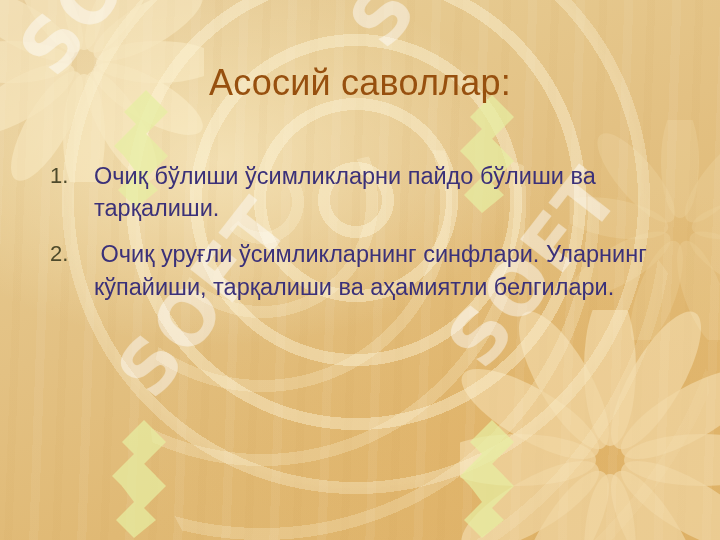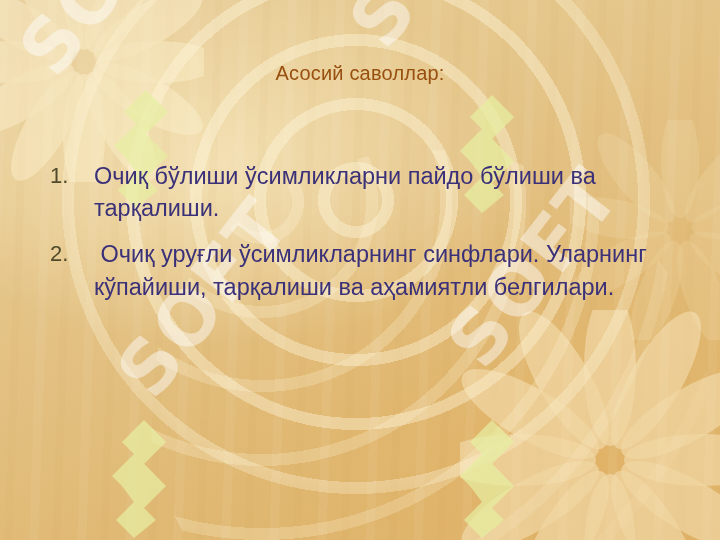--- a/index.html
+++ b/index.html
@@ -125,21 +125,21 @@
     width: 100%;
     height: 100%;
   }
 
   .slide-title {
     position: absolute;
     left: 0;
     right: 0;
     top: 62px;
     text-align: center;
-    font-size: 20px;
+    font-size: 36px;
     line-height: 1.15;
     color: #97500f;
     font-weight: normal;
     margin: 0;
     letter-spacing: 0.2px;
   }
 
   .body-list {
     position: absolute;
     left: 50px;

